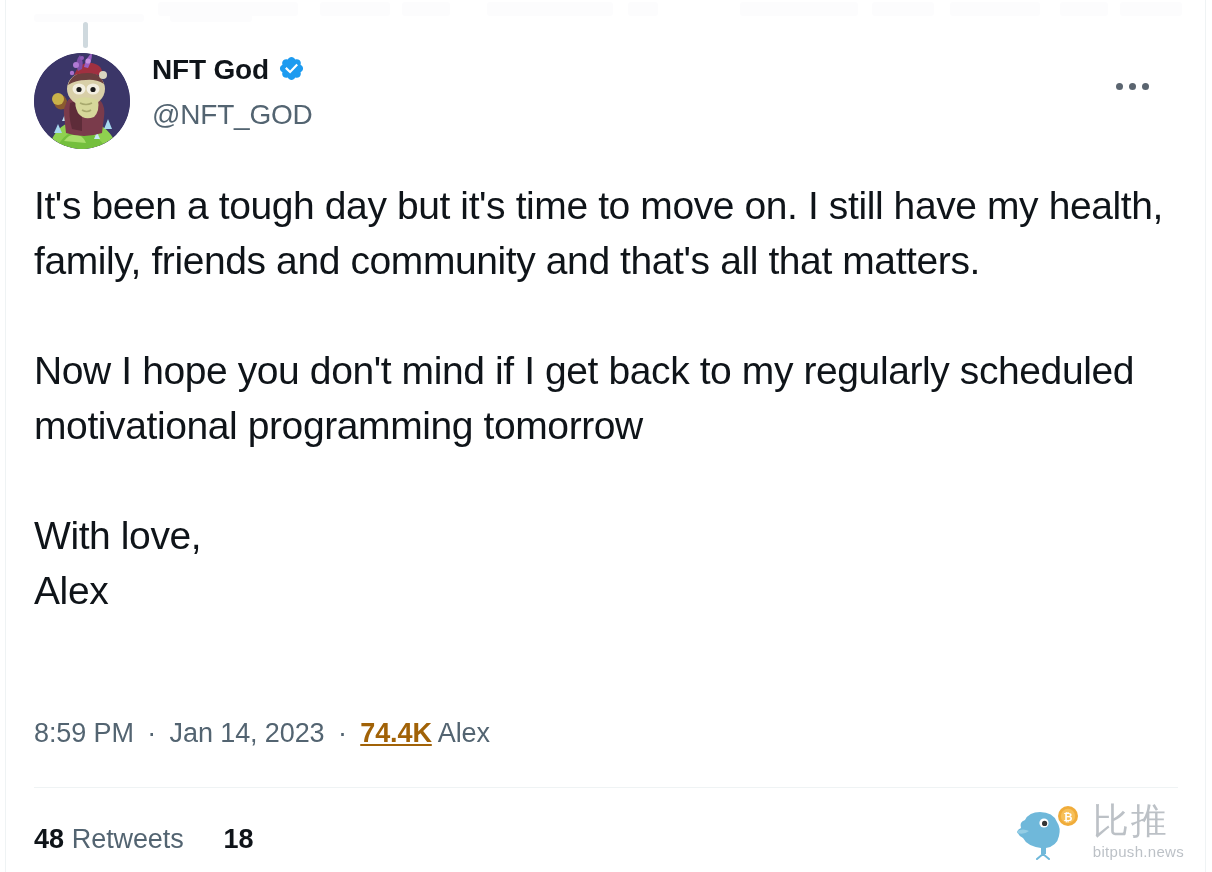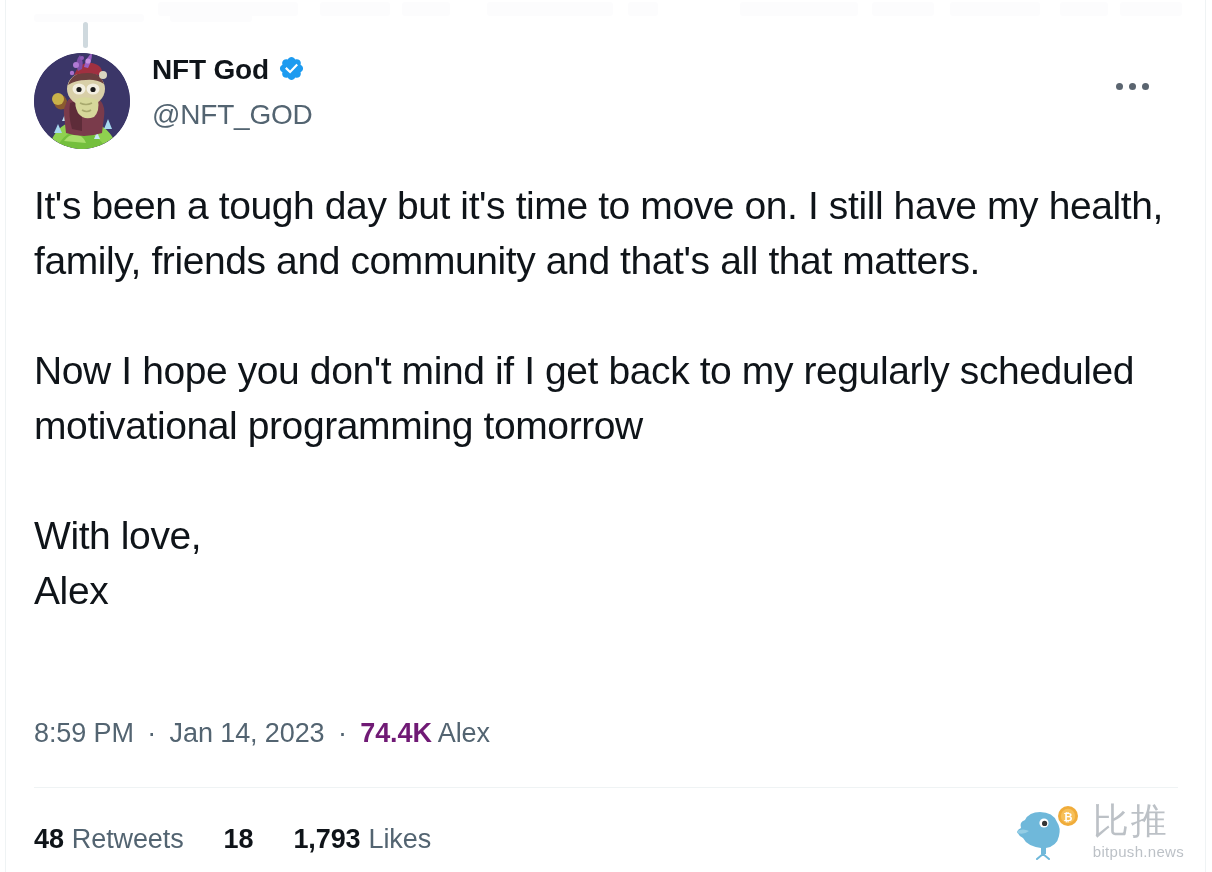--- a/index.html
+++ b/index.html
@@ -172,22 +172,23 @@
     position: absolute;
     left: 34px;
     top: 718px;
     font-size: 27px;
     color: #536471;
     letter-spacing: -0.1px;
     white-space: nowrap;
   }
   .tweet-meta .sep { margin: 0 6px; }
   .tweet-meta .views-count {
-    color: #701a75;
+    color: #a16207;
     font-weight: bold;
+    text-decoration: underline;
   }
   .tweet-meta .views-label { color: #536471; }
 
   
   .divider {
     position: absolute;
     left: 34px;
     top: 787px;
     width: 1144px;
     height: 1px;
@@ -350,24 +351,20 @@
     <div class="divider"></div>
 
     <div class="tweet-stats">
       <div class="stat">
         <span class="num">48</span>
         <span class="lab">Retweets</span>
       </div>
       <div class="stat">
         <span class="num">18</span>
       </div>
-      <div class="stat">
-        <span class="num">1,793</span>
-        <span class="lab">Likes</span>
-      </div>
     </div>
 
   </div>
 
   <div class="watermark">
     <svg class="wm-bird" viewBox="0 0 70 58" aria-hidden="true">
 
       <path d="M8 26 Q6 20 12 18 Q16 10 27 10 Q40 10 44 20 Q48 26 46 34 Q44 44 33 46 L33 52 L28 52 L28 46 Q14 44 10 36 Q6 34 4 30 Q5 27 8 26 Z" fill="#68b5d9"></path>
 
       <path d="M4 29 Q10 26 16 29 Q11 33 4 31 Z" fill="#8fcbe4"></path>

